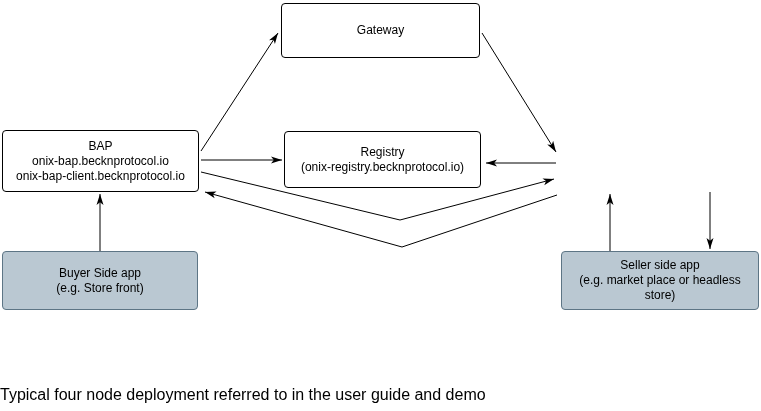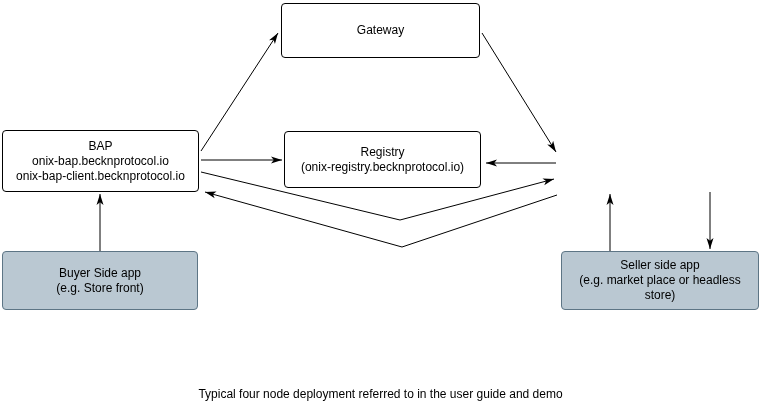--- a/index.html
+++ b/index.html
@@ -34,22 +34,21 @@
     font-size:12px;line-height:15px;
     padding:2px 4px;
   }
   .node.app{
     background:var(--app-fill);
     border-color:var(--app-border);
   }
   .caption{
     position:absolute;
     left:0;top:387px;width:761px;
-    text-align:center;
-    font-size:12px;line-height:15px;
+    font-size:16px;line-height:15px;
   }
 </style>
 </head>
 <body>
 
 <div class="canvas">
 
   <svg class="edges" viewBox="0 0 761 411" xmlns="http://www.w3.org/2000/svg">
     <defs>
       <marker id="arrow" markerWidth="12" markerHeight="9" refX="11" refY="4.5" orient="auto" markerUnits="userSpaceOnUse">

